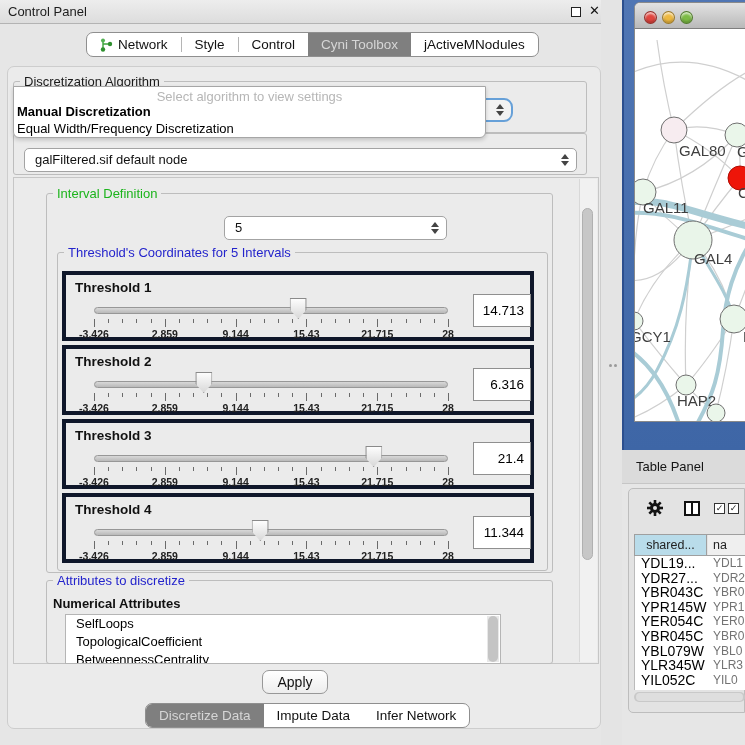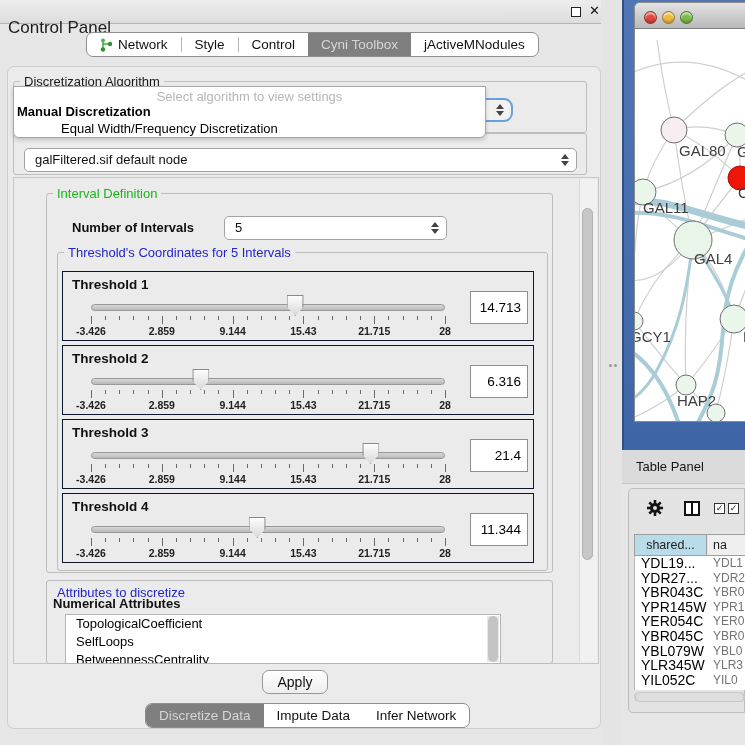--- a/index.html
+++ b/index.html
@@ -3,21 +3,21 @@
 <meta charset="utf-8">
 <style>
   * { margin:0; padding:0; box-sizing:border-box; }
   html,body { width:745px; height:745px; }
   body { font-family:"Liberation Sans","DejaVu Sans",sans-serif; background:#e6e6e6; position:relative; overflow:hidden; }
   #root { position:absolute; inset:0; width:745px; height:745px; overflow:hidden; }
   .abs { position:absolute; }
 
   
   #titlebar { left:0; top:0; width:620px; height:24px; background:linear-gradient(#ededed,#dddddd); border-bottom:1px solid #b3b3b3; }
-  #titlebar .t { position:absolute; left:8px; top:16px; line-height:23px; font-size:17px; color:#1c1c1c; }
+  #titlebar .t { position:absolute; left:8px; top:0; line-height:23px; font-size:13px; color:#1c1c1c; }
   #float-ic { position:absolute; left:571px; top:7px; width:10px; height:10px; border:1.5px solid #222; background:#fff; }
   #close-ic { position:absolute; left:589px; top:3px; font-size:13px; font-weight:bold; color:#111; }
 
   .pill { display:flex; align-items:stretch; background:#fff; border:1px solid #8f8f8f; border-radius:7px; overflow:hidden; height:25px; }
   .pill .tab { display:flex; align-items:center; gap:5px; padding:0 13px; font-size:13.5px; color:#111; white-space:nowrap; cursor:default; }
   .pill .tab.sel { background:#7f7f7f; color:#d6d6d6; }
   .pill .sep { width:1px; background:#b5b5b5; margin:4px 0; }
   #top-tabs { left:86px; top:32px; }
   #bottom-tabs { left:145px; top:703px; }
 
@@ -48,21 +48,21 @@
 
   #big-panel { left:13px; top:177px; width:586px; height:487px; background:#ebebeb; border:1px solid #c6c6c6; }
   #vscroll-track { left:579px; top:179px; width:18px; height:483px; background:#f1f1f1; border-left:1px solid #d8d8d8; }
   #vscroll-thumb { left:582px; top:208px; width:11px; height:352px; background:#c7c7c7; border:1px solid #b0b0b0; border-radius:6px; }
 
   #interval-box { left:46px; top:193px; width:507px; height:380px; }
   #ni-label { left:72px; top:216px; line-height:24px; font-size:13px; font-weight:bold; color:#111; }
   #thresh-box { left:57px; top:252px; width:491px; height:319px; }
 
   #threshold-rows { left:62px; top:271px; width:472px; height:292px; }
-  .trow-box { position:absolute; left:0; width:472px; height:70px; background:#ebebeb; border:1px solid #0f172a; }
+  .trow-box { position:absolute; left:0; width:472px; height:70px; background:#ebebeb; border:4px solid #0f172a; }
   .trow-box .tl { position:absolute; left:9px; top:5px; font-size:13.5px; font-weight:bold; color:#111; }
   .track { position:absolute; left:28px; top:32px; width:354px; height:7px; background:linear-gradient(#d8d8d8,#b9b9b9); border:1px solid #979797; border-radius:4px; }
   .thumbzone { position:absolute; left:28px; top:0; width:354px; height:70px; pointer-events:none; }
   .thumb { position:absolute; top:23px; width:17px; height:21px; transform:translateX(-50%); background:linear-gradient(#fdfdfd,#d9d9d9); border:1px solid #8a8a8a; clip-path:polygon(0 0,100% 0,100% 55%,50% 100%,0 55%); pointer-events:auto; }
   .ticks { position:absolute; left:28px; top:44px; width:354px; height:9px; }
   .tick { position:absolute; top:0; width:1px; height:4px; background:#6a6a6a; }
   .tick.major { height:8px; }
   .ticklabels { position:absolute; left:28px; top:53px; width:354px; height:13px; }
   .ticklabel { position:absolute; transform:translateX(-50%); font-size:10.5px; font-weight:bold; color:#222; white-space:nowrap; }
   .valbox { position:absolute; left:407px; top:19px; width:58px; height:33px; background:#fff; border:1px solid #8f8f8f; font-size:13.5px; color:#000; text-align:right; line-height:31px; padding-right:6px; }
@@ -150,39 +150,38 @@
   <div id="algo-box" class="tbox">
     <span class="tbox-title tt-dark" style="left:6px; top:-8px;">Discretization Algorithm</span>
   </div>
   <div id="combo-fragment" class="abs">
       <span class="spin"></span>
     </div>
 
   <div id="algo-popup" class="abs">
     <div class="hint">Select algorithm to view settings</div>
   <div class="opt" style="top: 17px; font-weight: bold;">Manual Discretization</div>
-      <div class="opt" style="top: 34px; font-weight: normal; margin-left: 44px;">Equal Width/Frequency Discretization</div>
+      <div class="opt" style="top: 34px; font-weight: normal;">Equal Width/Frequency Discretization</div>
     </div>
 
   <div id="tabledata-box" class="tbox">
     <span class="tbox-title tt-dark" style="left:6px; top:-8px; z-index:1;">Table Data</span>
   </div>
   <div id="td-combo" class="combo">
     <span class="cv">galFiltered.sif default node</span>
     <span class="spin"></span>
   </div>
 
   <div id="big-panel" class="abs"></div>
   <div id="vscroll-track" class="abs"></div>
   <div id="vscroll-thumb" class="abs"></div>
 
   <div id="interval-box" class="tbox">
     <span class="tbox-title tt-green" style="left:6px; top:-8px;">Interval Definition</span>
   </div>
-  <div id="ni-label" class="abs">Number of Intervals</div>
   <div id="ni-combo" class="combo">
     <span class="cv">5</span>
     <span class="spin"></span>
   </div>
 
   <div id="thresh-box" class="tbox">
     <span class="tbox-title tt-blue" style="left:6px; top:-8px;">Threshold's Coordinates for 5 Intervals</span>
   </div>
   <div id="threshold-rows" class="abs">
       <div class="trow-box" style="top: 0px;">
@@ -357,26 +356,26 @@
           <div class="ticklabel" style="left: 40%;">9.144</div>
           <div class="ticklabel" style="left: 60%;">15.43</div>
           <div class="ticklabel" style="left: 80%;">21.715</div>
           <div class="ticklabel" style="left: 100%;">28</div>
         </div>
         <div class="valbox">11.344</div>
       </div>
     </div>
 
   <div id="attr-box" class="tbox">
-    <span class="tbox-title tt-blue" style="left:6px; top:-8px;margin-top:12px;">Attributes to discretize</span>
+    <span class="tbox-title tt-blue" style="left:6px; top:-8px;">Attributes to discretize</span>
   </div>
   <div id="attr-heading" class="abs">Numerical Attributes</div>
   <div id="attr-list" class="abs">
-    <div class="item">TopologicalCoefficient</div>
-      <div class="item">SelfLoops</div>
+    <div class="item">SelfLoops</div>
+      <div class="item">TopologicalCoefficient</div>
       <div class="item">BetweennessCentrality</div>
       <div id="attr-sb">
         <div class="th"></div>
       </div>
   </div>
 
   <div id="apply-btn" class="abs">Apply</div>
 
   <div id="bottom-tabs" class="pill abs">
       <div class="tab sel">

